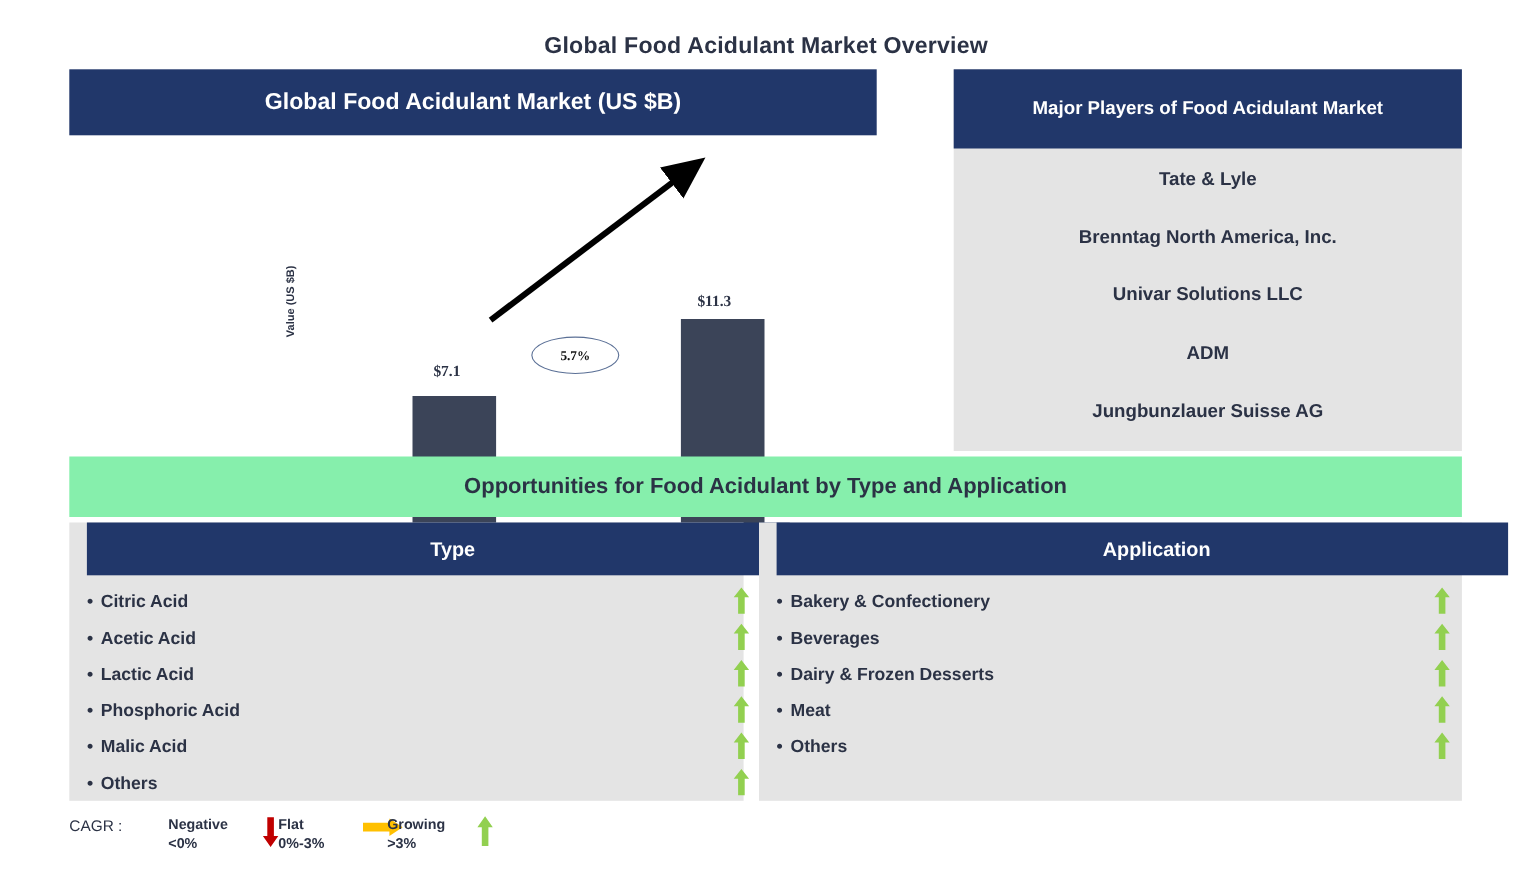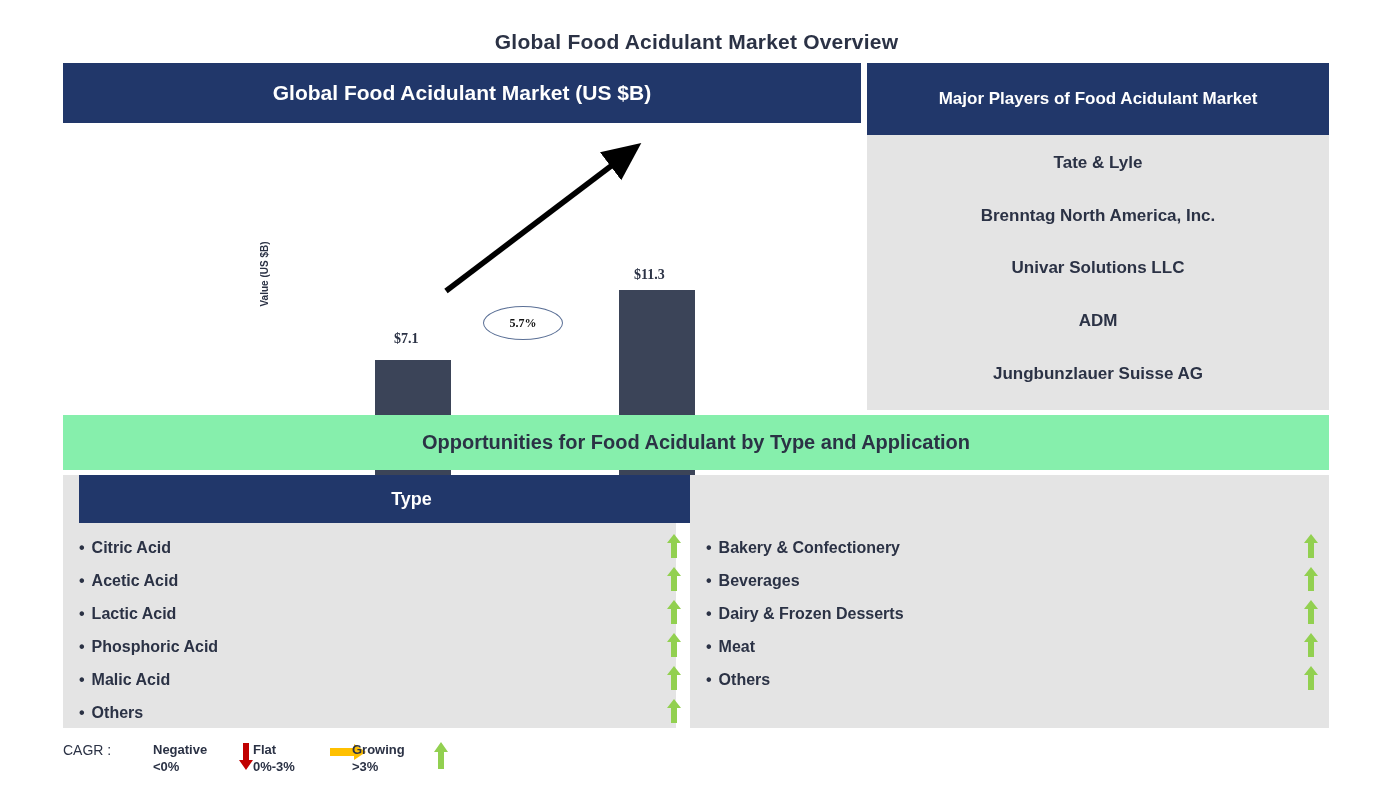--- a/index.html
+++ b/index.html
@@ -17,21 +17,21 @@
   }
 
   
   .panel-left{position:absolute;left:63px;top:63px;width:798px;height:347px;background:#ffffff;}
   .panel-right{position:absolute;left:867px;top:63px;width:462px;height:347px;background:#e4e4e4;}
 
   .band{
     background:#21376a;color:#ffffff;font-weight:bold;
     display:flex;align-items:center;justify-content:center;text-align:center;
   }
-  .band-chart{position:absolute;left:0;top:0;width:798px;height:60px;font-size:21px;}
+  .band-chart{position:absolute;left:0;top:0;width:734px;height:60px;font-size:21px;}
   .band-players{position:absolute;left:0;top:0;width:462px;height:72px;font-size:17px;}
 
   
   .players{
     position:absolute;left:0;top:60px;width:462px;height:287px;
     display:flex;flex-direction:column;justify-content:space-around;
     align-items:center;padding:14px 0 10px;box-sizing:border-box;
   }
   .player{font-size:17px;font-weight:bold;color:#2b3245;}
 
@@ -218,20 +218,21 @@
           <svg width="16" height="26" viewBox="0 0 16 26">
               <path d="M8 1 L15 10 L11 10 L11 25 L5 25 L5 10 L1 10 Z" fill="#92d050"></path>
             </svg>
         </span>
       </div>
 
     </div>
   </div>
 
   <div class="cat-panel cat-right">
+    <div class="cat-head">Application</div>
     <div class="cat-list">
 
       <div class="cat-item">
         <span class="bullet">•</span>
         <span>Bakery &amp; Confectionery</span>
         <span class="arrow-cell">
           <svg width="16" height="26" viewBox="0 0 16 26">
               <path d="M8 1 L15 10 L11 10 L11 25 L5 25 L5 10 L1 10 Z" fill="#92d050"></path>
             </svg>
         </span>

